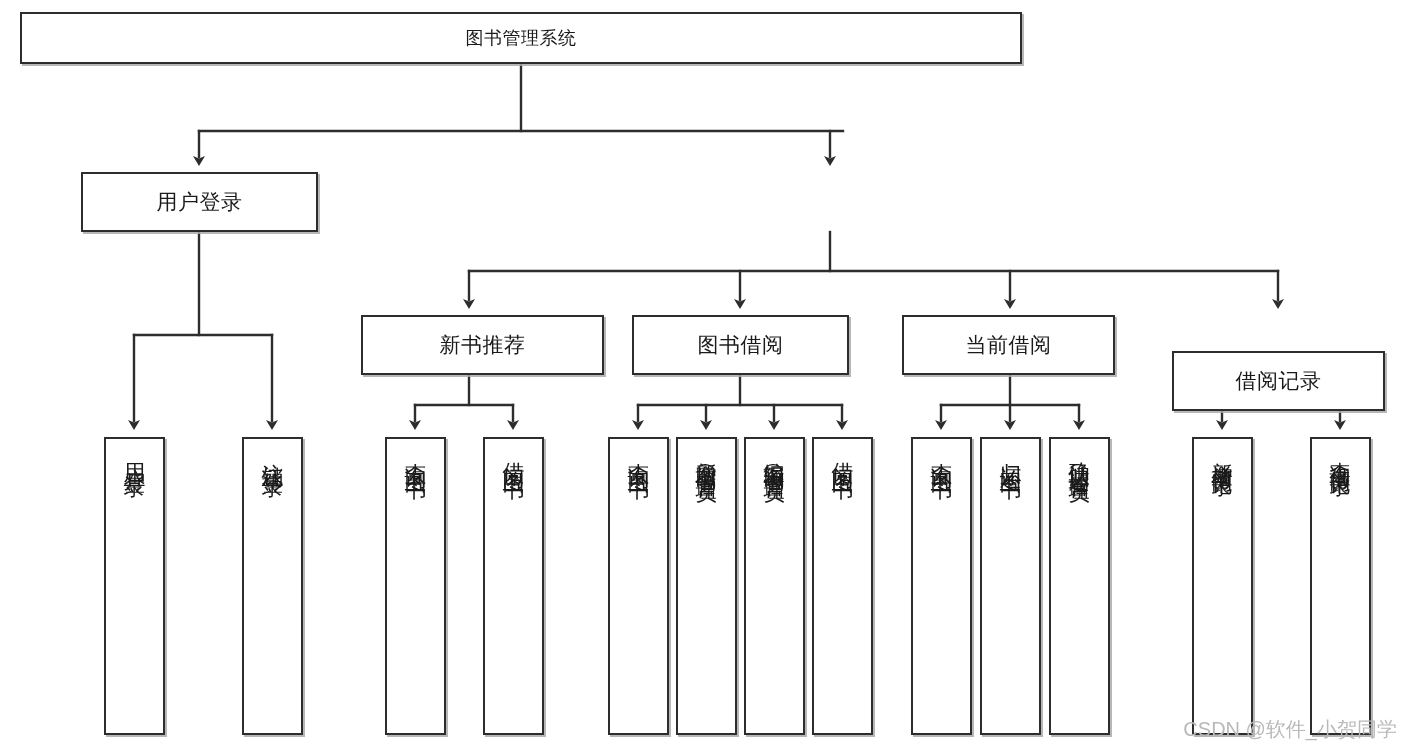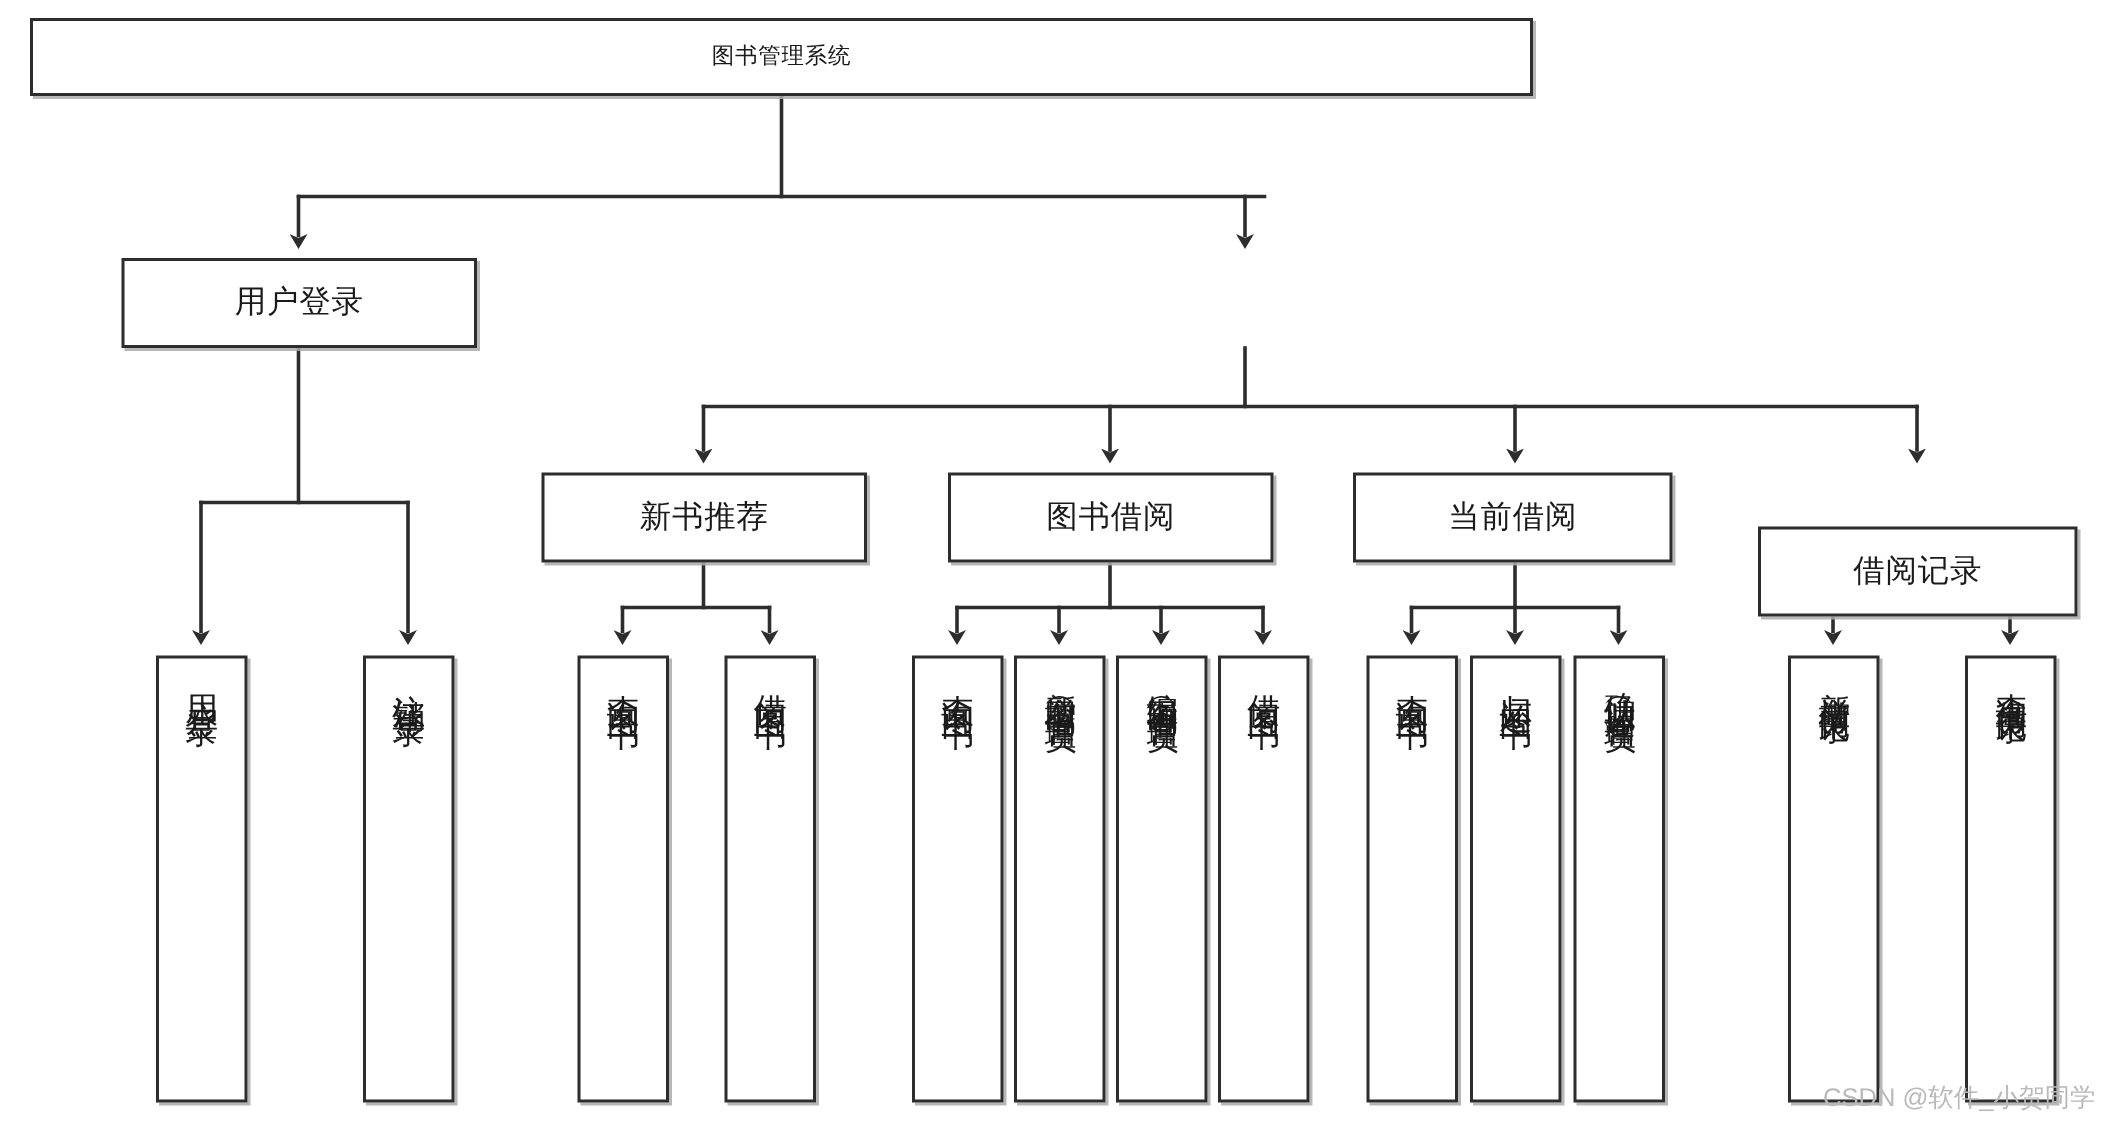--- a/index.html
+++ b/index.html
@@ -38,42 +38,42 @@
   }
   .node .label{
     display:block;
     white-space:nowrap;
   }
   
   .node.h .label{
     font-size:21px;
     letter-spacing:0.5px;
   }
-  .node.root .label{font-size:15px;}
+  .node.root .label{font-size:18px;}
   
   .node.v{
     align-items:flex-start;
     justify-content:center;
     padding-top:6px;
   }
   .node.v .label{
     writing-mode:vertical-rl;
     text-orientation:upright;
     font-size:22px;
     letter-spacing:5px;
     white-space:nowrap;
     line-height:1;
   }
   .node.v.tall .label{font-size:21px;letter-spacing:3px;}
   
   #watermark{
     position:absolute;
     right:8px;
     bottom:4px;
-    font-size:17px;
+    font-size:20px;
     color:#b9b9b9;
     white-space:nowrap;
     z-index:5;
     font-family:"Liberation Sans","DejaVu Sans",sans-serif;
   }
 </style>
 </head>
 <body>
 
 <div id="canvas">
@@ -130,21 +130,21 @@
 
   <div class="node h root" style="left:20px;top:12px;width:1002px;height:52px;">
     <span class="label">图书管理系统</span>
   </div>
 
   <div class="node h" style="left:81px;top:172px;width:237px;height:60px;">
     <span class="label">用户登录</span>
   </div>
 
 
-  <div class="node h" style="left:361px;top:315px;width:217px;height:60px;">
+  <div class="node h" style="left:361px;top:315px;width:243px;height:60px;">
     <span class="label">新书推荐</span>
   </div>
 
   <div class="node h" style="left:632px;top:315px;width:217px;height:60px;text-align:right;">
     <span class="label">图书借阅</span>
   </div>
 
   <div class="node h" style="left:902px;top:315px;width:213px;height:60px;">
     <span class="label">当前借阅</span>
   </div>

